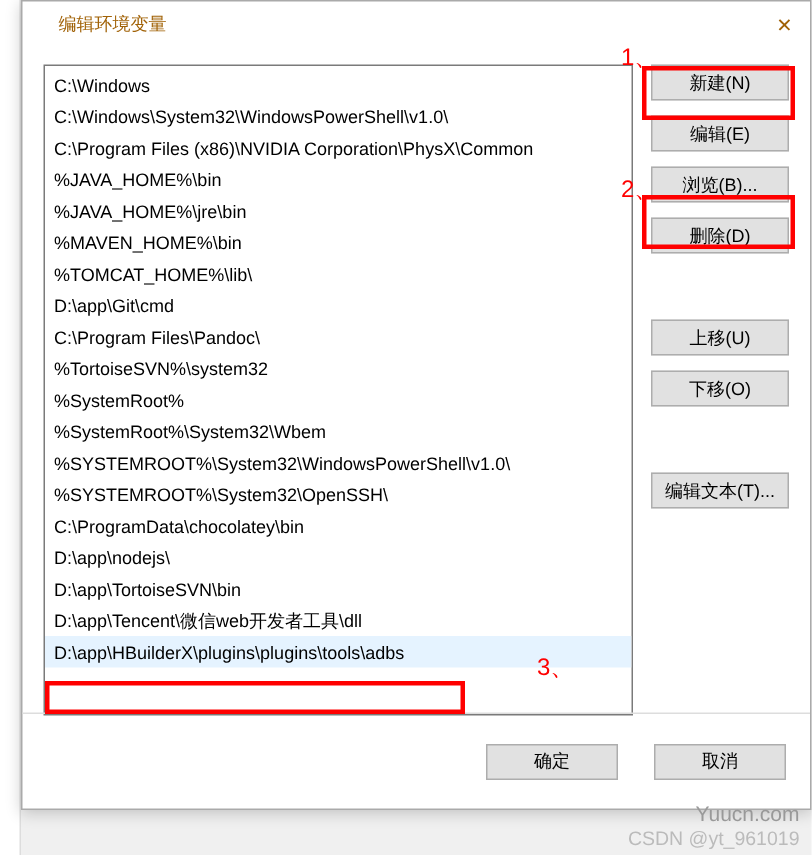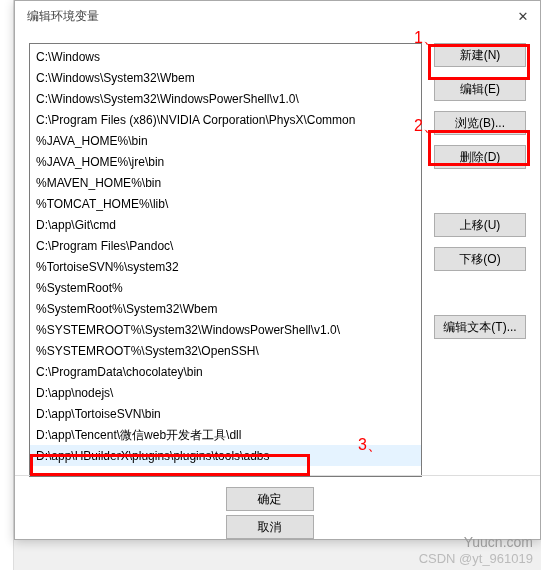--- a/index.html
+++ b/index.html
@@ -1,28 +1,28 @@
 <!DOCTYPE html>
 <html><head>
 <meta charset="utf-8">
 <style>
   * { box-sizing: border-box; font-family: "Microsoft YaHei", "Segoe UI", sans-serif; }
   body { margin: 0; background: #f0f0f0; width: 541px; height: 570px; position: relative; overflow: hidden; }
   .bgstrip { position:absolute; left:0; top:0; width:14px; height:570px; background:#fff; border-right:1px solid #ddd; font-size:10px; color:#999; overflow:hidden; line-height:18px; padding-top:50px;}
   .dialog { position: absolute; left: 14px; top: 0; width: 527px; height: 540px; background: #fff; border: 1px solid #aaa; box-shadow: 0 2px 10px rgba(0,0,0,0.2); }
-  .titlebar { height: 30px; display:flex; align-items:center; padding: 0 12px; font-size: 12px; color:#404040; position:relative; }
+  .titlebar { height: 30px; display:flex; align-items:center; padding: 0 24px; font-size: 12px; color:#a16207; position:relative; }
   .titlebar .close { position:absolute; right:6px; top:4px; width:22px; height:22px; display:flex; align-items:center; justify-content:center; font-size:13px; }
   .content { position:absolute; top:30px; left:0; right:0; bottom:48px; padding: 12px 14px; display:flex; }
   .listbox { flex:1; border:1px solid #7a7a7a; background:#fff; height: 434px; overflow:hidden; font-size:12px; margin-right:12px; position:relative;}
   .listbox-inner{ padding:2px 0; }
   .row { padding: 2px 6px; white-space:nowrap; overflow:hidden; line-height:18px; height:21px; }
   .row.sel { background:#e5f3ff; }
   .btncol { width:92px; display:flex; flex-direction:column; }
   .btn { border:1px solid #adadad; background:#e1e1e1; font-size:12px; height:24px; margin-bottom:10px; cursor:default; }
-  .footer { position:absolute; bottom:0; left:0; right:0; height:64px; border-top:1px solid #ddd; display:flex; justify-content:flex-end; align-items:center; padding-right:16px; gap:4px;flex-direction:column;}
+  .footer { position:absolute; bottom:0; left:0; right:0; height:64px; border-top:1px solid #ddd; display:flex; justify-content:flex-end; align-items:center; padding-right:16px; gap:24px;}
   .footer .btn { width:88px; margin-bottom:0; }
   .anno { position:absolute; pointer-events:none; }
   .red-box { border:3px solid #f00; }
   .anno-label { color:#f00; font-size:16px; font-weight:400; }
   .wm1 { position:absolute; right:8px; bottom:20px; font-size:14px; color:#999; }
   .wm2 { position:absolute; right:8px; bottom:4px; font-size:13px; color:#bbb;}
   .gap-sm{height:0px;} .gap-lg{height:34px;}
 </style>
 </head>
 <body>
@@ -34,21 +34,20 @@
     <span>编辑环境变量</span>
     <div class="close">
         <span>✕</span>
       </div>
   </div>
 
   <div class="content">
     <div class="listbox">
       <div class="listbox-inner" id="listbox-inner">
           <div class="row">C:\Windows</div>
-          <div class="row">C:\Windows\System32\Wbem</div>
           <div class="row">C:\Windows\System32\WindowsPowerShell\v1.0\</div>
           <div class="row">C:\Program Files (x86)\NVIDIA Corporation\PhysX\Common</div>
           <div class="row">%JAVA_HOME%\bin</div>
           <div class="row">%JAVA_HOME%\jre\bin</div>
           <div class="row">%MAVEN_HOME%\bin</div>
           <div class="row">%TOMCAT_HOME%\lib\</div>
           <div class="row">D:\app\Git\cmd</div>
           <div class="row">C:\Program Files\Pandoc\</div>
           <div class="row">%TortoiseSVN%\system32</div>
           <div class="row">%SystemRoot%</div>

